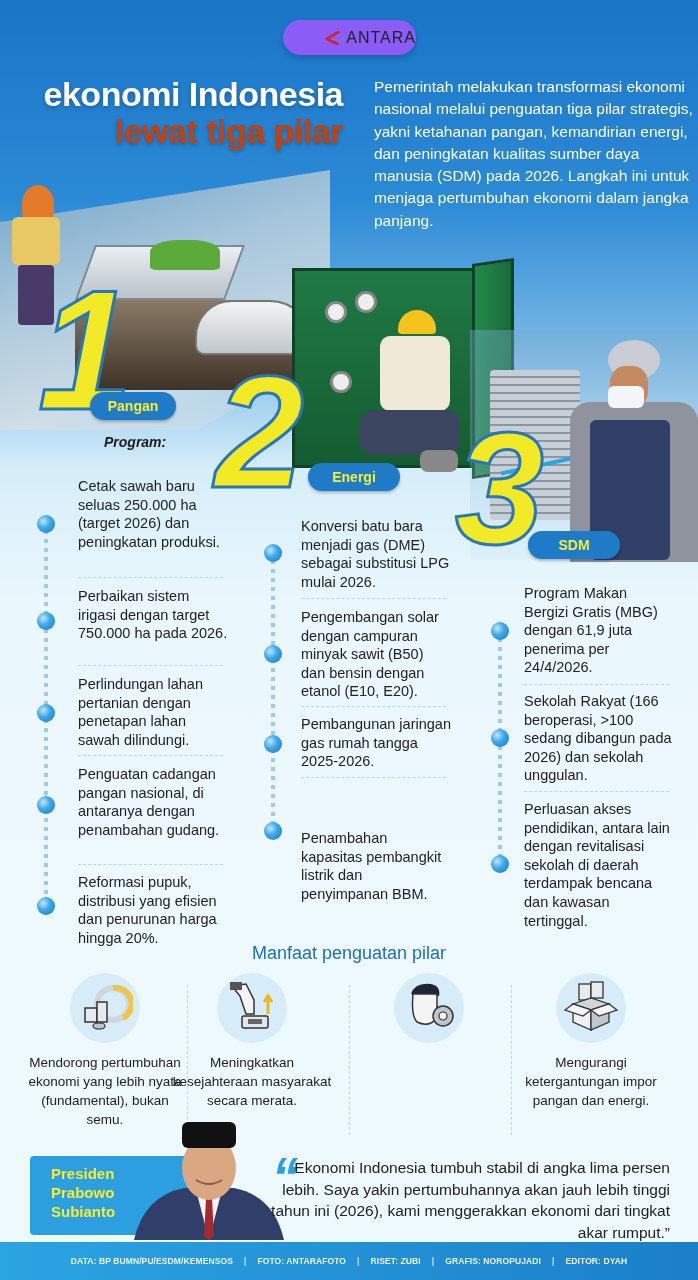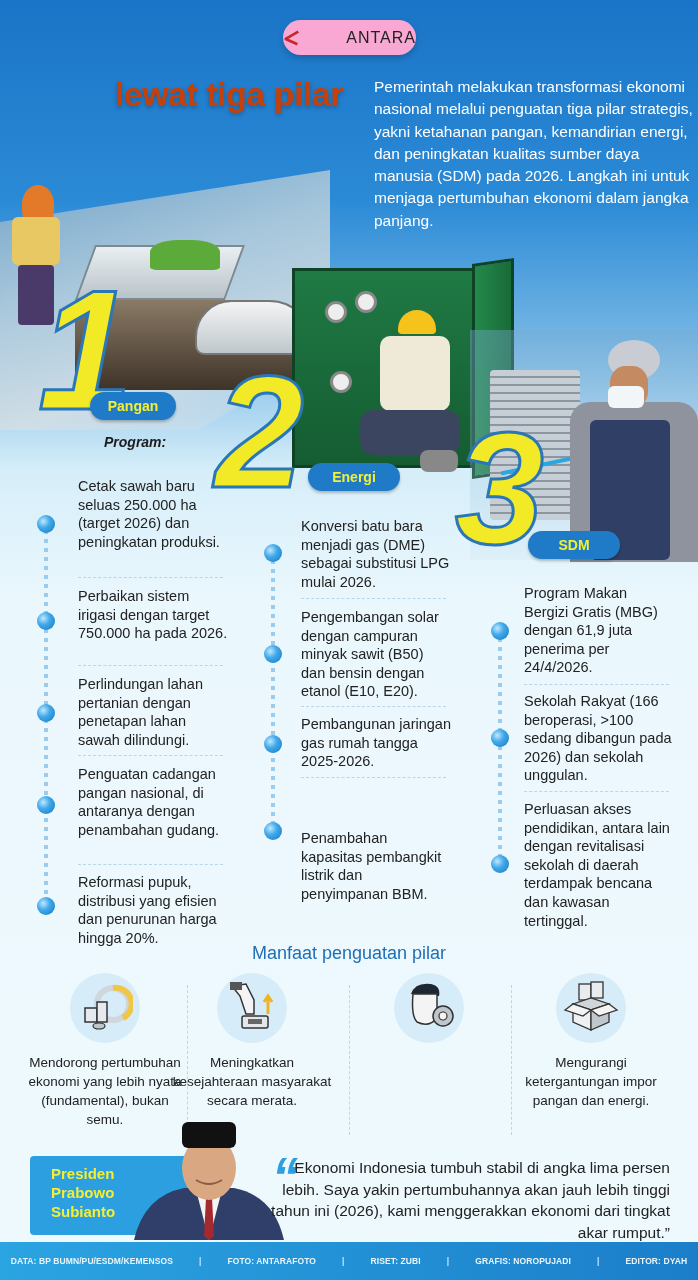--- a/index.html
+++ b/index.html
@@ -85,22 +85,22 @@
     height: 28px;
     box-shadow: 0 2px 3px rgba(0,0,0,.25);
   }
   .pill-1 { left: 90px; top: 392px; width: 86px; }
   .pill-2 { left: 308px; top: 463px; width: 92px; }
   .pill-3 { left: 528px; top: 531px; width: 92px; }
 
   
   .logo {
     left: 283px; top: 20px; width: 133px; height: 35px;
-    background: #f9a8d4; border-radius: 18px;
-    display: flex; align-items: center; justify-content: space-between; gap: 4px;
+    background: #8b5cf6; border-radius: 18px;
+    display: flex; align-items: center; justify-content: flex-end; gap: 4px;
     box-shadow: 0 3px 6px rgba(0,0,0,.2);
   }
   .logo .mark { width: 18px; height: 18px; }
   .logo .txt { font-size: 16px; letter-spacing: 1px; color: #222; font-weight: 400; }
 
   .title {
     right: 355px; top: 76px; text-align: right;
     font-weight: 900; font-size: 34px; line-height: 37px;
     color: #fff; letter-spacing: -0.5px;
     text-shadow: 0 2px 4px rgba(0,0,0,.25);
@@ -158,21 +158,21 @@
   .quote {
     left: 268px; top: 1157px; width: 402px; text-align: right;
     font-size: 15.5px; line-height: 21.5px; color: #222;
   }
 
   
   .footer {
     left: 0; top: 1242px; width: 698px; height: 38px;
     background: linear-gradient(90deg, #2ba4e2, #1b7ec9);
     display: flex; align-items: center; justify-content: center;
-    color: #e9f4fb; font-size: 8.5px; font-weight: 700; gap: 26px; letter-spacing: .1px;
+    color: #e9f4fb; font-size: 8.5px; font-weight: 700; gap: 11px; letter-spacing: .1px;
   }
   .footer .bar { opacity: .85; }
 </style>
 </head>
 <body>
 
 <div class="abs scene-field"></div>
 <div class="abs farmer">
   <div class="hood"></div>
     <div class="body"></div>
@@ -208,20 +208,21 @@
 </div>
 
 <div class="abs logo">
   <svg class="mark" viewBox="0 0 20 20">
     <path d="M17 3 L3 11 L16 17" fill="none" stroke="#c8262d" stroke-width="3" stroke-linejoin="round"></path>
   </svg>
   <span class="txt">ANTARA</span>
 </div>
 
 <div class="abs title">
+  <div>ekonomi Indonesia</div>
   <div class="yellow">lewat tiga pilar</div>
 </div>
 
 <div class="abs intro">Pemerintah melakukan transformasi ekonomi nasional melalui penguatan tiga pilar strategis, yakni ketahanan pangan, kemandirian energi, dan peningkatan kualitas sumber daya manusia (SDM) pada 2026. Langkah ini untuk menjaga pertumbuhan ekonomi dalam jangka panjang.</div>
 
 <div class="abs bignum num1">1</div>
 <div class="abs pill pill-1">Pangan</div>
 
 <div class="abs bignum num2">2</div>
 <div class="abs pill pill-2">Energi</div>

